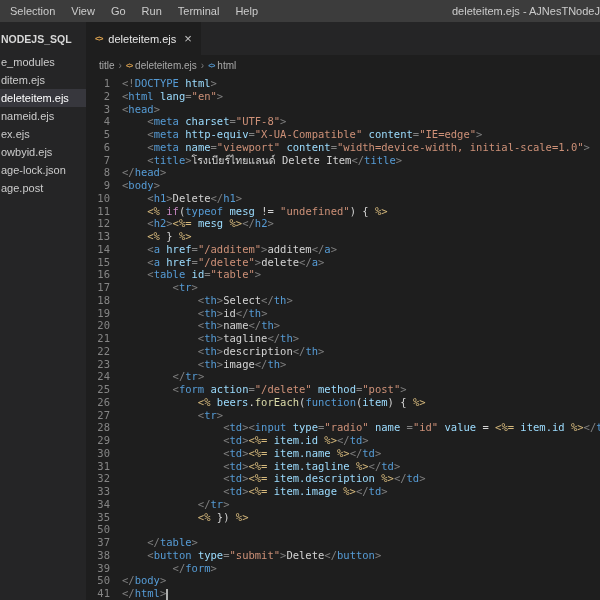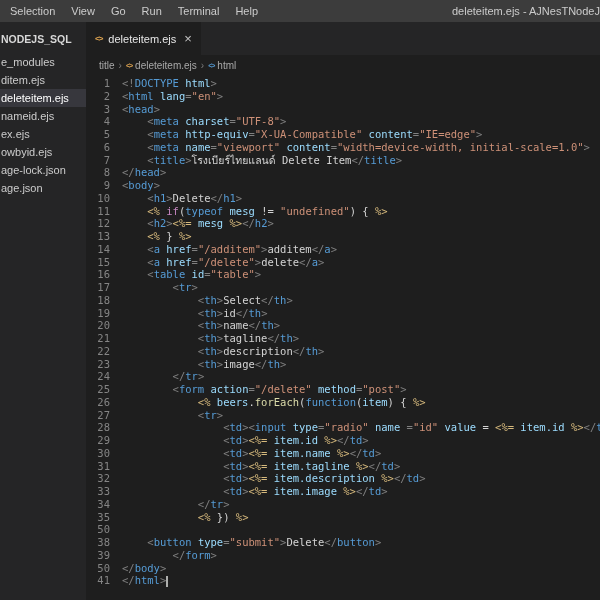--- a/index.html
+++ b/index.html
@@ -68,21 +68,21 @@
   <div class="sidebar">
     <div class="sidebar-section">NODEJS_SQL</div>
     <div id="sidebar-items">
         <div class="sidebar-item">e_modules</div>
         <div class="sidebar-item">ditem.ejs</div>
         <div class="sidebar-item selected">deleteitem.ejs</div>
         <div class="sidebar-item">nameid.ejs</div>
         <div class="sidebar-item">ex.ejs</div>
         <div class="sidebar-item">owbyid.ejs</div>
         <div class="sidebar-item">age-lock.json</div>
-        <div class="sidebar-item">age.json</div>
+        <div class="sidebar-item">age.post</div>
       </div>
   </div>
 
   <div class="editor-col">
     <div class="tabbar">
       <div class="tab">
         <span class="tab-icon">&lt;&gt;</span>
         <span>deleteitem.ejs</span>
         <span class="tab-close">×</span>
       </div>
@@ -126,19 +126,20 @@
         <div class="code-row"><span class="gutter">27</span><span class="line-content"><span style="color: rgb(212, 212, 212);">            </span><span style="color: rgb(128, 128, 128);">&lt;</span><span style="color: rgb(86, 156, 214);">tr</span><span style="color: rgb(128, 128, 128);">&gt;</span></span></div>
         <div class="code-row"><span class="gutter">28</span><span class="line-content"><span style="color: rgb(212, 212, 212);">                </span><span style="color: rgb(128, 128, 128);">&lt;</span><span style="color: rgb(86, 156, 214);">td</span><span style="color: rgb(128, 128, 128);">&gt;</span><span style="color: rgb(128, 128, 128);">&lt;</span><span style="color: rgb(86, 156, 214);">input</span><span style="color: rgb(156, 220, 254);"> type</span><span style="color: rgb(128, 128, 128);">=</span><span style="color: rgb(206, 145, 120);">"radio"</span><span style="color: rgb(156, 220, 254);"> name</span><span style="color: rgb(212, 212, 212);"> </span><span style="color: rgb(128, 128, 128);">=</span><span style="color: rgb(206, 145, 120);">"id"</span><span style="color: rgb(156, 220, 254);"> value</span><span style="color: rgb(212, 212, 212);"> = </span><span style="color: rgb(215, 186, 125);">&lt;%=</span><span style="color: rgb(156, 220, 254);"> item.id </span><span style="color: rgb(215, 186, 125);">%&gt;</span><span style="color: rgb(128, 128, 128);">&lt;/</span><span style="color: rgb(86, 156, 214);">td</span></span></div>
         <div class="code-row"><span class="gutter">29</span><span class="line-content"><span style="color: rgb(212, 212, 212);">                </span><span style="color: rgb(128, 128, 128);">&lt;</span><span style="color: rgb(86, 156, 214);">td</span><span style="color: rgb(128, 128, 128);">&gt;</span><span style="color: rgb(215, 186, 125);">&lt;%=</span><span style="color: rgb(156, 220, 254);"> item.id </span><span style="color: rgb(215, 186, 125);">%&gt;</span><span style="color: rgb(128, 128, 128);">&lt;/</span><span style="color: rgb(86, 156, 214);">td</span><span style="color: rgb(128, 128, 128);">&gt;</span></span></div>
         <div class="code-row"><span class="gutter">30</span><span class="line-content"><span style="color: rgb(212, 212, 212);">                </span><span style="color: rgb(128, 128, 128);">&lt;</span><span style="color: rgb(86, 156, 214);">td</span><span style="color: rgb(128, 128, 128);">&gt;</span><span style="color: rgb(215, 186, 125);">&lt;%=</span><span style="color: rgb(156, 220, 254);"> item.name </span><span style="color: rgb(215, 186, 125);">%&gt;</span><span style="color: rgb(128, 128, 128);">&lt;/</span><span style="color: rgb(86, 156, 214);">td</span><span style="color: rgb(128, 128, 128);">&gt;</span></span></div>
         <div class="code-row"><span class="gutter">31</span><span class="line-content"><span style="color: rgb(212, 212, 212);">                </span><span style="color: rgb(128, 128, 128);">&lt;</span><span style="color: rgb(86, 156, 214);">td</span><span style="color: rgb(128, 128, 128);">&gt;</span><span style="color: rgb(215, 186, 125);">&lt;%=</span><span style="color: rgb(156, 220, 254);"> item.tagline </span><span style="color: rgb(215, 186, 125);">%&gt;</span><span style="color: rgb(128, 128, 128);">&lt;/</span><span style="color: rgb(86, 156, 214);">td</span><span style="color: rgb(128, 128, 128);">&gt;</span></span></div>
         <div class="code-row"><span class="gutter">32</span><span class="line-content"><span style="color: rgb(212, 212, 212);">                </span><span style="color: rgb(128, 128, 128);">&lt;</span><span style="color: rgb(86, 156, 214);">td</span><span style="color: rgb(128, 128, 128);">&gt;</span><span style="color: rgb(215, 186, 125);">&lt;%=</span><span style="color: rgb(156, 220, 254);"> item.description </span><span style="color: rgb(215, 186, 125);">%&gt;</span><span style="color: rgb(128, 128, 128);">&lt;/</span><span style="color: rgb(86, 156, 214);">td</span><span style="color: rgb(128, 128, 128);">&gt;</span></span></div>
         <div class="code-row"><span class="gutter">33</span><span class="line-content"><span style="color: rgb(212, 212, 212);">                </span><span style="color: rgb(128, 128, 128);">&lt;</span><span style="color: rgb(86, 156, 214);">td</span><span style="color: rgb(128, 128, 128);">&gt;</span><span style="color: rgb(215, 186, 125);">&lt;%=</span><span style="color: rgb(156, 220, 254);"> item.image </span><span style="color: rgb(215, 186, 125);">%&gt;</span><span style="color: rgb(128, 128, 128);">&lt;/</span><span style="color: rgb(86, 156, 214);">td</span><span style="color: rgb(128, 128, 128);">&gt;</span></span></div>
         <div class="code-row"><span class="gutter">34</span><span class="line-content"><span style="color: rgb(212, 212, 212);">            </span><span style="color: rgb(128, 128, 128);">&lt;/</span><span style="color: rgb(86, 156, 214);">tr</span><span style="color: rgb(128, 128, 128);">&gt;</span></span></div>
         <div class="code-row"><span class="gutter">35</span><span class="line-content"><span style="color: rgb(212, 212, 212);">            </span><span style="color: rgb(215, 186, 125);">&lt;%</span><span style="color: rgb(212, 212, 212);"> }) </span><span style="color: rgb(215, 186, 125);">%&gt;</span></span></div>
         <div class="code-row"><span class="gutter">50</span><span class="line-content"></span></div>
+        <div class="code-row"><span class="gutter">37</span><span class="line-content"><span style="color: rgb(212, 212, 212);">    </span><span style="color: rgb(128, 128, 128);">&lt;/</span><span style="color: rgb(86, 156, 214);">table</span><span style="color: rgb(128, 128, 128);">&gt;</span></span></div>
         <div class="code-row"><span class="gutter">38</span><span class="line-content"><span style="color: rgb(212, 212, 212);">    </span><span style="color: rgb(128, 128, 128);">&lt;</span><span style="color: rgb(86, 156, 214);">button</span><span style="color: rgb(156, 220, 254);"> type</span><span style="color: rgb(128, 128, 128);">=</span><span style="color: rgb(206, 145, 120);">"submit"</span><span style="color: rgb(128, 128, 128);">&gt;</span><span style="color: rgb(212, 212, 212);">Delete</span><span style="color: rgb(128, 128, 128);">&lt;/</span><span style="color: rgb(86, 156, 214);">button</span><span style="color: rgb(128, 128, 128);">&gt;</span></span></div>
         <div class="code-row"><span class="gutter">39</span><span class="line-content"><span style="color: rgb(212, 212, 212);">        </span><span style="color: rgb(128, 128, 128);">&lt;/</span><span style="color: rgb(86, 156, 214);">form</span><span style="color: rgb(128, 128, 128);">&gt;</span></span></div>
         <div class="code-row"><span class="gutter">50</span><span class="line-content"><span style="color: rgb(128, 128, 128);">&lt;/</span><span style="color: rgb(86, 156, 214);">body</span><span style="color: rgb(128, 128, 128);">&gt;</span></span></div>
         <div class="code-row"><span class="gutter">41</span><span class="line-content"><span style="color: rgb(128, 128, 128);">&lt;/</span><span style="color: rgb(86, 156, 214);">html</span><span style="color: rgb(128, 128, 128);">&gt;</span><span class="cursor"></span></span></div>
       </div>
   </div>
 </div>
 
 </body></html>

